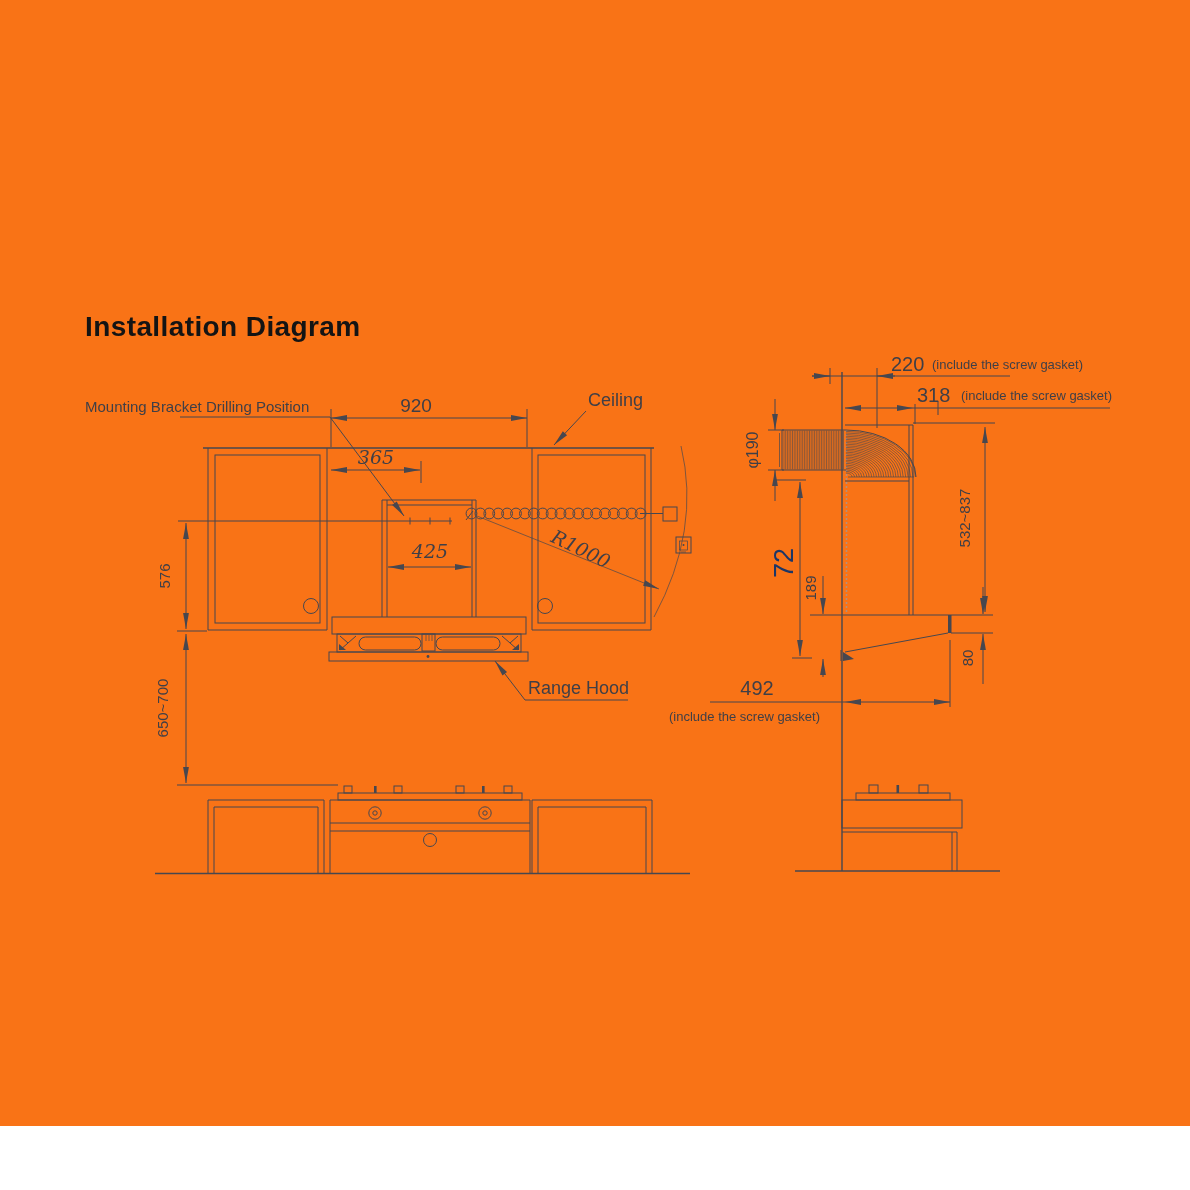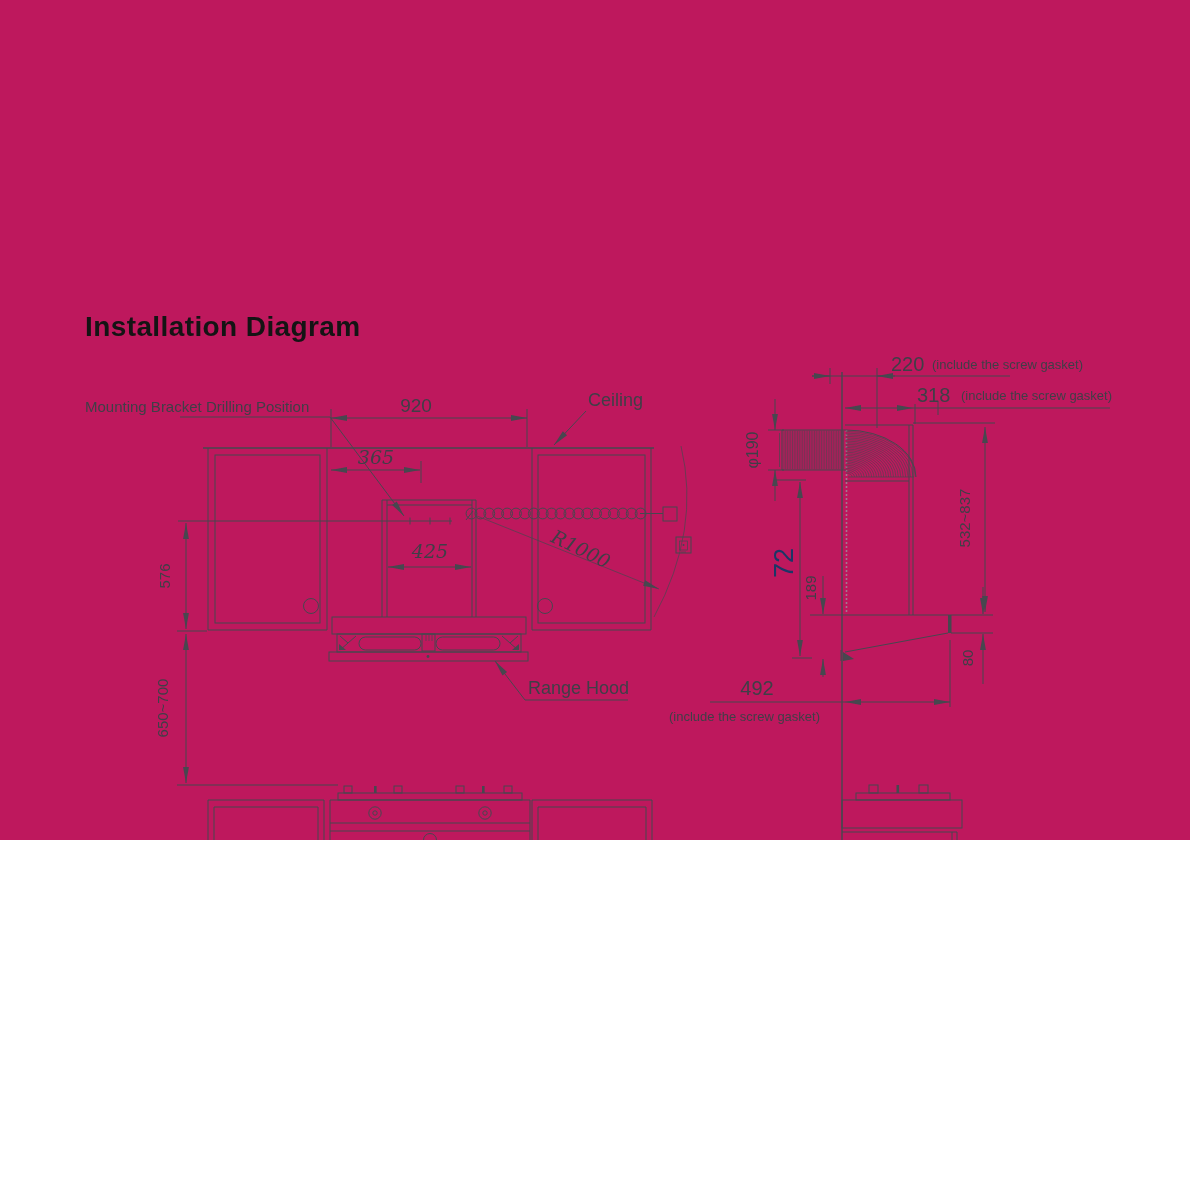--- a/index.html
+++ b/index.html
@@ -1,16 +1,16 @@
 <!DOCTYPE html>
 <html><head>
 <meta charset="utf-8">
 <style>
   html,body{margin:0;padding:0;background:#ffffff;}
-  .canvas{position:relative;width:1190px;height:840px;background:#be185d;overflow:hidden;text-align:right;}
+  .canvas{position:relative;width:1190px;height:1126px;background:#f97316;overflow:hidden;text-align:right;}
   svg{display:block;}
   .s{stroke:#47474f;stroke-width:1;fill:none;}
   .t{stroke:#47474f;stroke-width:1.4;fill:none;}
   .f{stroke:#47474f;stroke-width:.7;fill:none;}
   .solid{fill:#47474f;stroke:none;}
   text{fill:#3f3f47;font-family:"Liberation Sans",sans-serif;}
   .title{font-size:28px;font-weight:bold;fill:#141414;letter-spacing:.4px;}
   .lbl{font-size:15px;}
   .big{font-size:18px;}
   .num{font-size:19px;}

